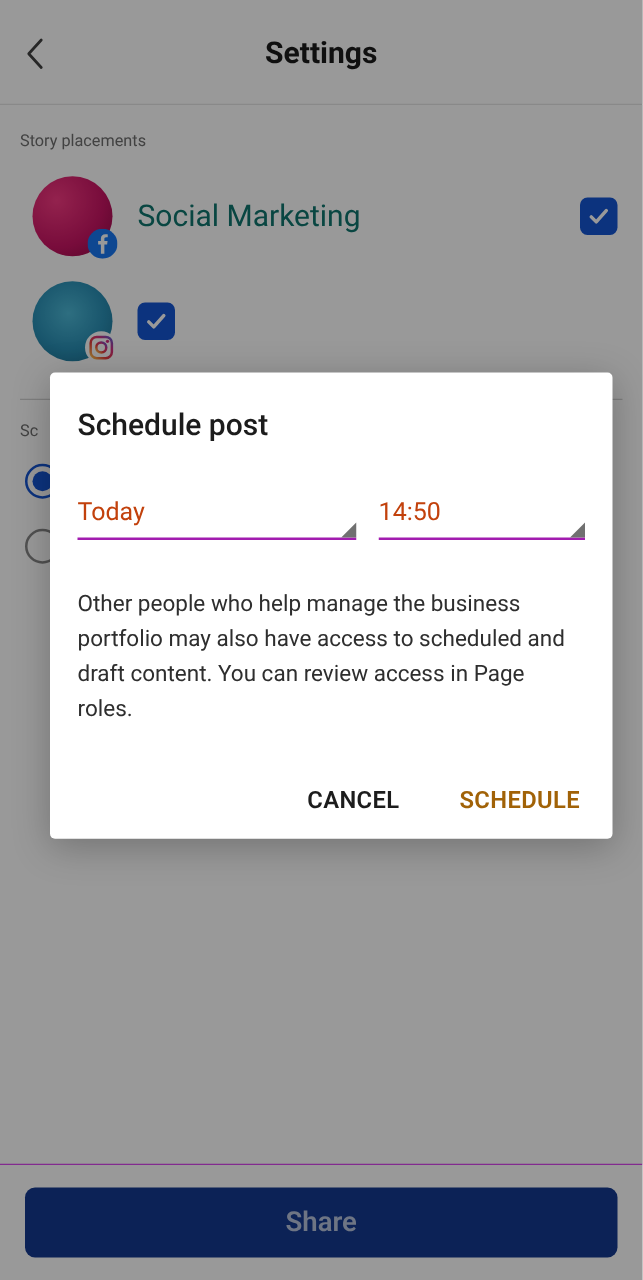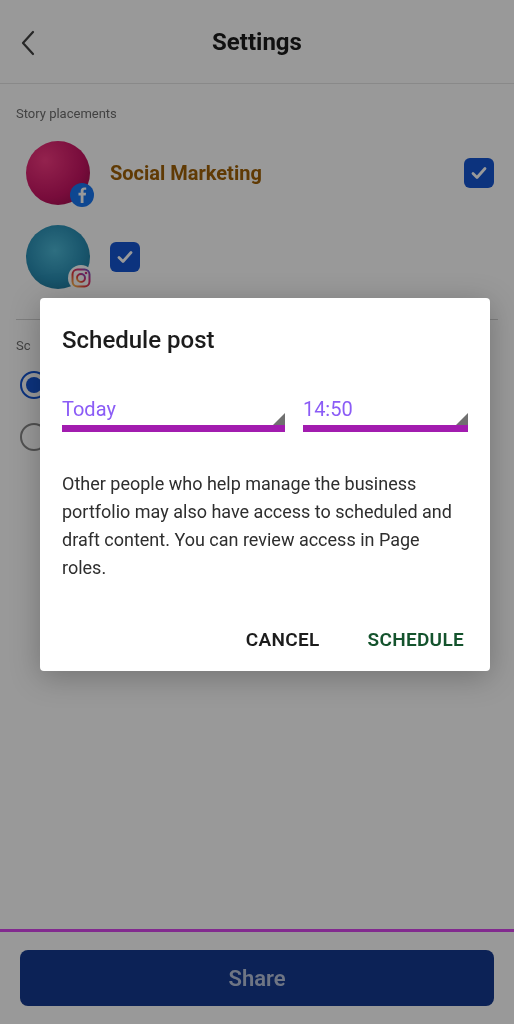--- a/index.html
+++ b/index.html
@@ -81,23 +81,23 @@
       right: -4px;
       width: 24px;
       height: 24px;
       border-radius: 50%;
       display: flex;
       align-items: center;
       justify-content: center;
     }
     .placement-name {
       flex: 1;
-      font-size: 20px;
-      font-weight: 700;
-      color: #a16207;
+      font-size: 24px;
+      font-weight: 400;
+      color: #0f766e;
     }
     .checkbox {
       width: 30px;
       height: 30px;
       border-radius: 6px;
       background: #1455D3;
       display: flex;
       align-items: center;
       justify-content: center;
       cursor: pointer;
@@ -131,21 +131,21 @@
       height: 16px;
       border-radius: 50%;
       background: #1455D3;
     }
     .share-bar {
       position: absolute;
       bottom: 0;
       left: 0;
       right: 0;
       padding: 18px 20px 18px 20px;
-      border-top: 3px solid #d946ef;
+      border-top: 1px solid #d946ef;
       background: #fff;
     }
     .share-button {
       width: 100%;
       height: 56px;
       border-radius: 8px;
       background: #14398F;
       color: #B8C3DC;
       font-size: 22px;
       font-weight: 600;
@@ -172,25 +172,25 @@
     }
     .picker-row {
       display: flex;
       gap: 18px;
       margin-bottom: 38px;
     }
     .picker {
       flex: 1;
       position: relative;
       height: 40px;
-      border-bottom: 7px solid #a21caf;
-      display: flex;
-      align-items: flex-end;
+      border-bottom: 2px solid #a21caf;
+      display: flex;
+      align-items: center;
       font-size: 20px;
-      color: #8b5cf6;
+      color: #c2410c;
       cursor: pointer;
       padding-bottom: 4px;
     }
     .picker.date {
       flex: 1.35;
     }
     .picker-corner {
       position: absolute;
       right: 0;
       bottom: 0;
@@ -216,21 +216,21 @@
       border: none;
       font-size: 19px;
       font-weight: 600;
       letter-spacing: 0.3px;
       cursor: pointer;
     }
     .modal-btn.cancel {
       color: #1c1c1c;
     }
     .modal-btn.schedule {
-      color: #14532d;
+      color: #a16207;
       text-align: center;
     }
   </style>
 </head>
 <body>
 
 <div class="header">
   <div class="back-chevron">
     <svg width="18" height="28" viewBox="0 0 18 28" fill="none">
       <path d="M14 3 L4 14 L14 25" stroke="#414141" stroke-width="2.2" stroke-linecap="round" stroke-linejoin="round"></path>

